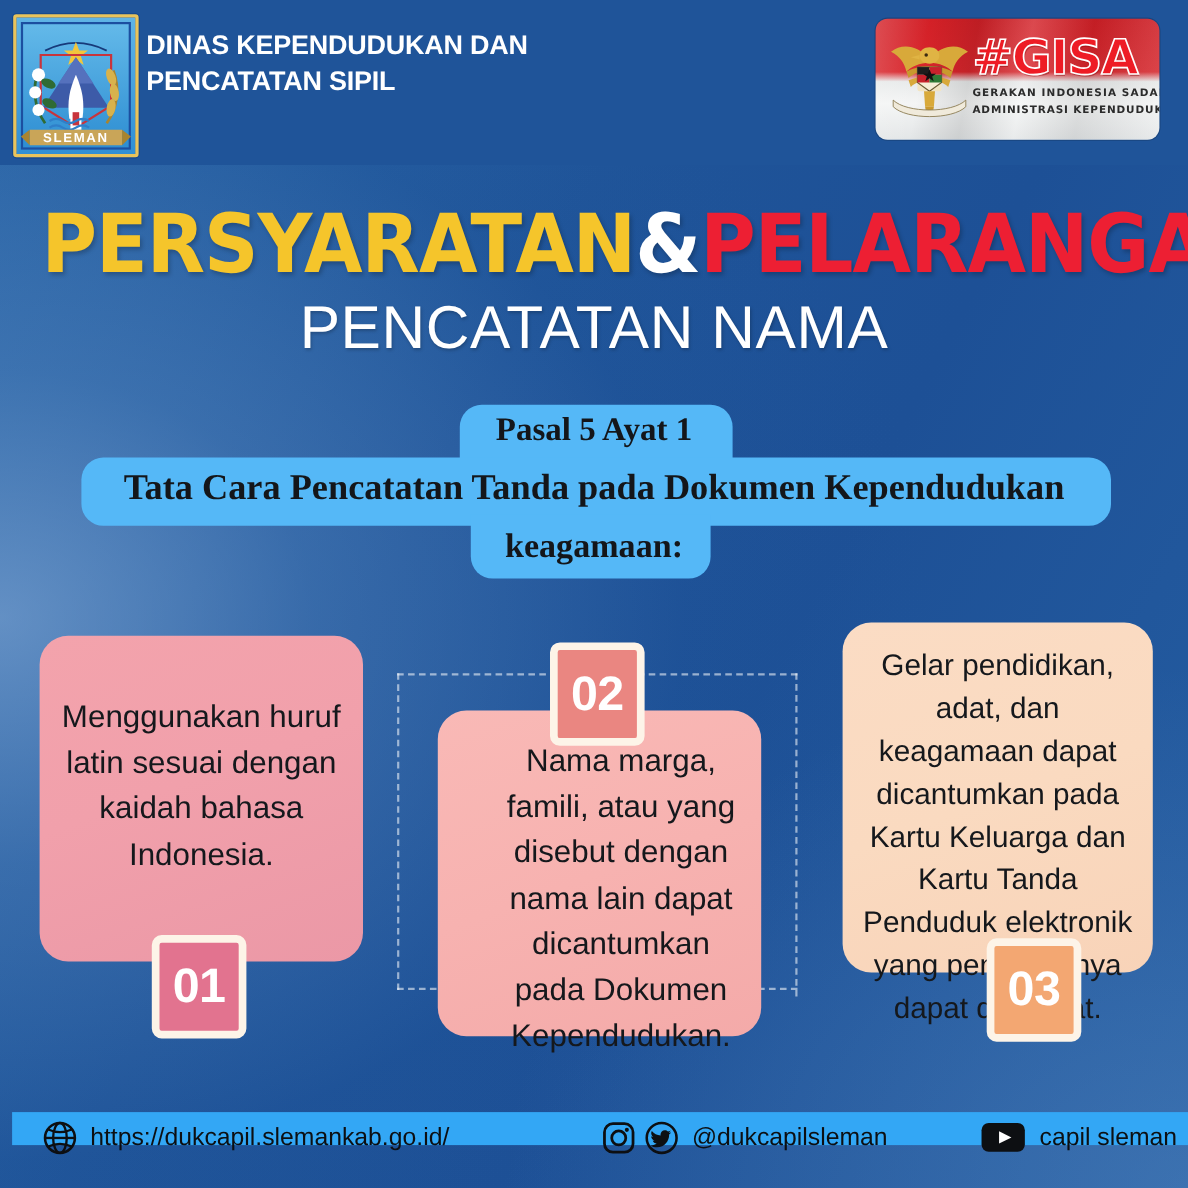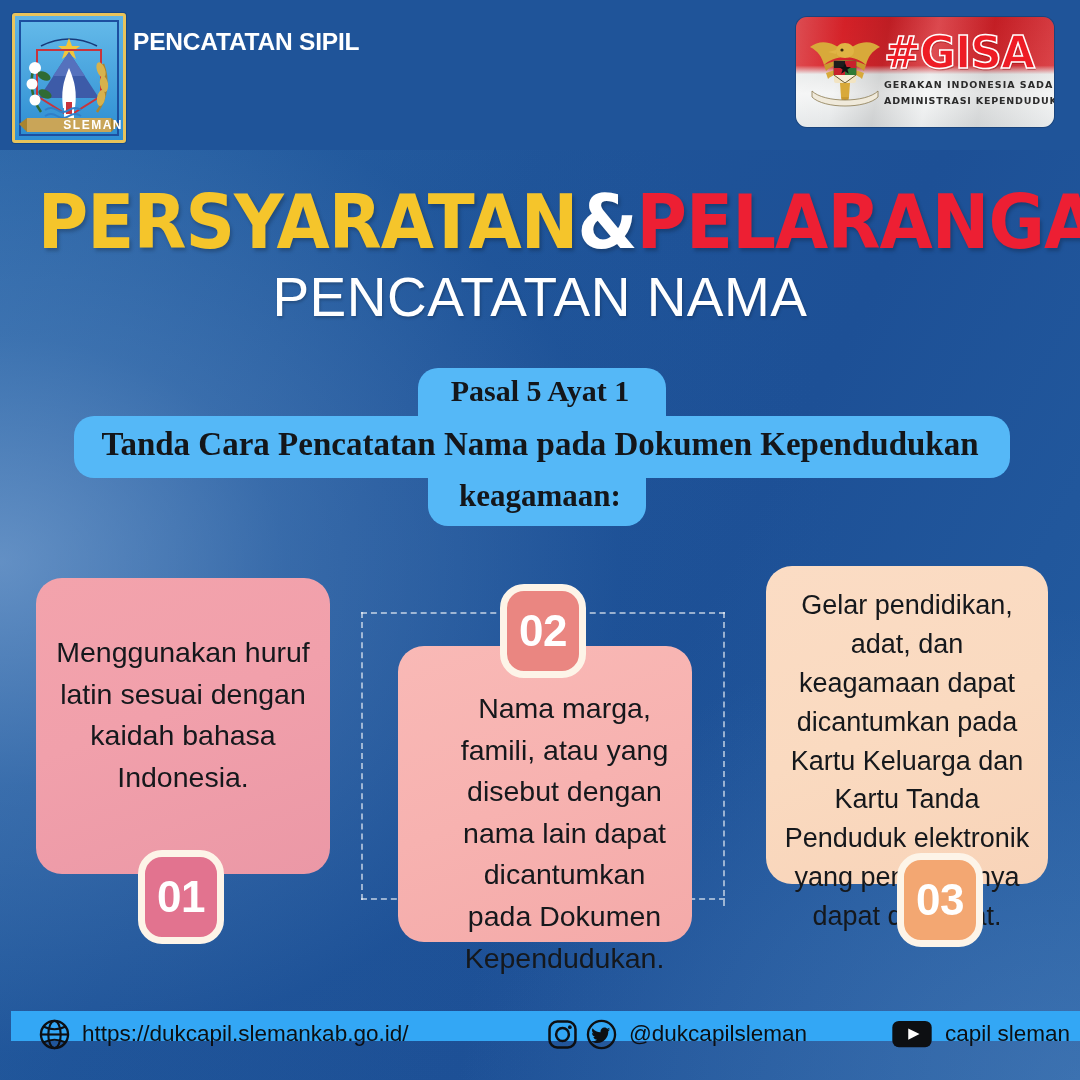--- a/index.html
+++ b/index.html
@@ -113,28 +113,28 @@
     text-align:center;color:#15181c;
     font-family:"Liberation Sans",sans-serif;
     font-size:28.5px;line-height:1.46;
   }
   .card1{left:36px;top:578px;width:294px;height:296px;
     background:linear-gradient(160deg,#f3a3ac 0%,#f1a0ab 45%,#eb98a6 100%);}
   .card1 .txt{top:54px;padding:0 18px;}
 
   .card2{left:398px;top:646px;width:294px;height:296px;
     background:linear-gradient(160deg,#f9b9b6 0%,#f7b2b0 50%,#f4aaa9 100%);}
-  .card2 .txt{top:42px;padding:0 16px;margin-left:39px;}
+  .card2 .txt{top:26px;padding:0 16px;margin-left:39px;}
 
   .card3{left:766px;top:566px;width:282px;height:318px;
     background:linear-gradient(160deg,#fbdcc4 0%,#fadac0 50%,#f8d3b8 100%);}
   .card3 .txt{top:20px;padding:0 14px;font-size:27px;line-height:1.44;}
 
   .numbox{
-    position:absolute;width:86px;height:94px;border-radius:24px;
+    position:absolute;width:86px;height:94px;border-radius:9px;
     border:7px solid #fdf4e8;
     box-sizing:border-box;
     color:#ffffff;font-family:"Liberation Sans",sans-serif;
     font-weight:bold;font-size:44px;
     display:flex;align-items:center;justify-content:center;
     letter-spacing:-0.5px;
   }
   .num1{left:138px;top:850px;background:#e2738f;}
   .num2{left:500px;top:584px;background:#ea8681;}
   .num3{left:897px;top:853px;background:#f3a772;}
@@ -192,24 +192,25 @@
 
         <path d="M88 48 C94 64 92 82 82 96" fill="none" stroke="#a9842f" stroke-width="2.5"></path>
         <ellipse cx="86" cy="54" rx="4" ry="8" fill="#d8b24c" transform="rotate(-20 86 54)"></ellipse>
         <ellipse cx="89" cy="68" rx="4" ry="8" fill="#d8b24c" transform="rotate(-10 89 68)"></ellipse>
         <ellipse cx="86" cy="82" rx="4" ry="8" fill="#d8b24c" transform="rotate(10 86 82)"></ellipse>
 
         <path d="M12 102 L96 102 L96 116 L12 116 Z" fill="#c9a558"></path>
         <path d="M12 102 L4 108 L12 116 Z" fill="#a9842f"></path>
         <path d="M96 102 L104 108 L96 116 Z" fill="#a9842f"></path>
       </svg>
-      <div style="position:absolute;left:0;right:0;bottom:8px;text-align:right;font-family:'Liberation Sans',sans-serif;font-weight:bold;font-size:12px;color:#ffffff;letter-spacing:1.5px;">SLEMAN</div>
+      <div style="position:absolute;left:0;right:0;bottom:8px;text-align:center;font-family:'Liberation Sans',sans-serif;font-weight:bold;font-size:12px;color:#ffffff;letter-spacing:1.5px;">SLEMAN</div>
     </div>
 
     <div class="org-title">
+      <div>DINAS KEPENDUDUKAN DAN</div>
       <div>PENCATATAN SIPIL</div>
     </div>
 
     <div class="gisa">
       <div class="wave"></div>
       <svg class="garuda" viewBox="0 0 78 82" aria-hidden="true">
 
         <path d="M39 22 C28 10 14 8 4 16 C12 20 16 26 18 34 C22 30 30 26 39 26 Z" fill="#d8a93a"></path>
         <path d="M39 22 C50 10 64 8 74 16 C66 20 62 26 60 34 C56 30 48 26 39 26 Z" fill="#d8a93a"></path>
         <path d="M18 34 C22 32 30 29 39 29 L39 33 C31 33 24 36 20 40 Z" fill="#c9992e"></path>
@@ -242,21 +243,21 @@
 
   <div class="title-main"><span class="t-yellow">PERSYARATAN</span><span class="t-amp">&amp;</span><span class="t-red">PELARANGAN</span></div>
 
   <div class="title-sub">PENCATATAN NAMA</div>
 
   <div class="badge-wrap">
     <div class="bb bb1"></div>
     <div class="bb bb2"></div>
     <div class="bb bb3"></div>
     <div class="bt bt1">Pasal 5 Ayat 1</div>
-    <div class="bt bt2">Tanda Cara Pencatatan Nama pada Dokumen Kependudukan</div>
+    <div class="bt bt2">Tata Cara Pencatatan Tanda pada Dokumen Kependudukan</div>
     <div class="bt bt3">keagamaan:</div>
   </div>
 
   <div class="dash dash-top"></div>
   <div class="dash dash-left"></div>
   <div class="dash dash-bottom"></div>
   <div class="dash dash-right"></div>
 
   <div class="card card1">
     <div class="txt">Menggunakan huruf latin sesuai dengan kaidah bahasa Indonesia.</div>

